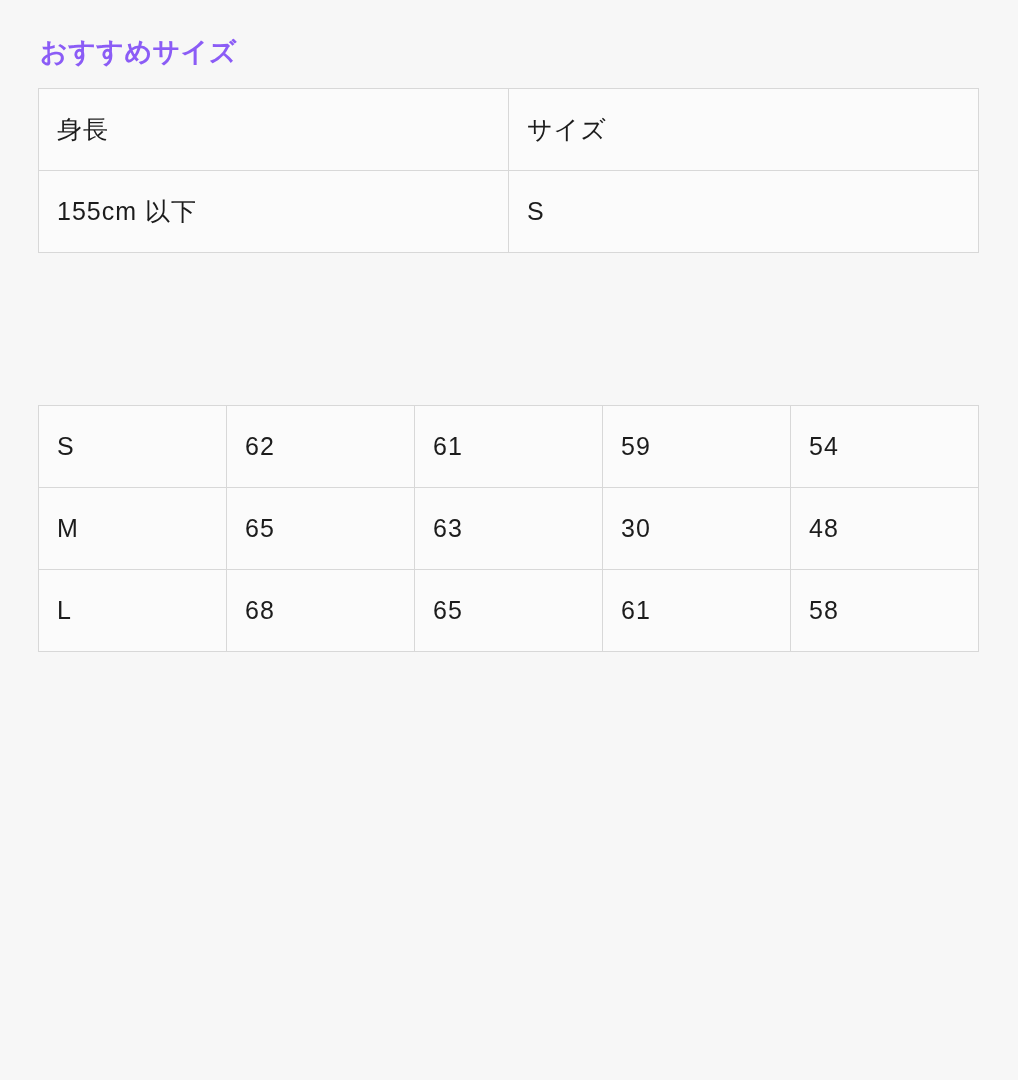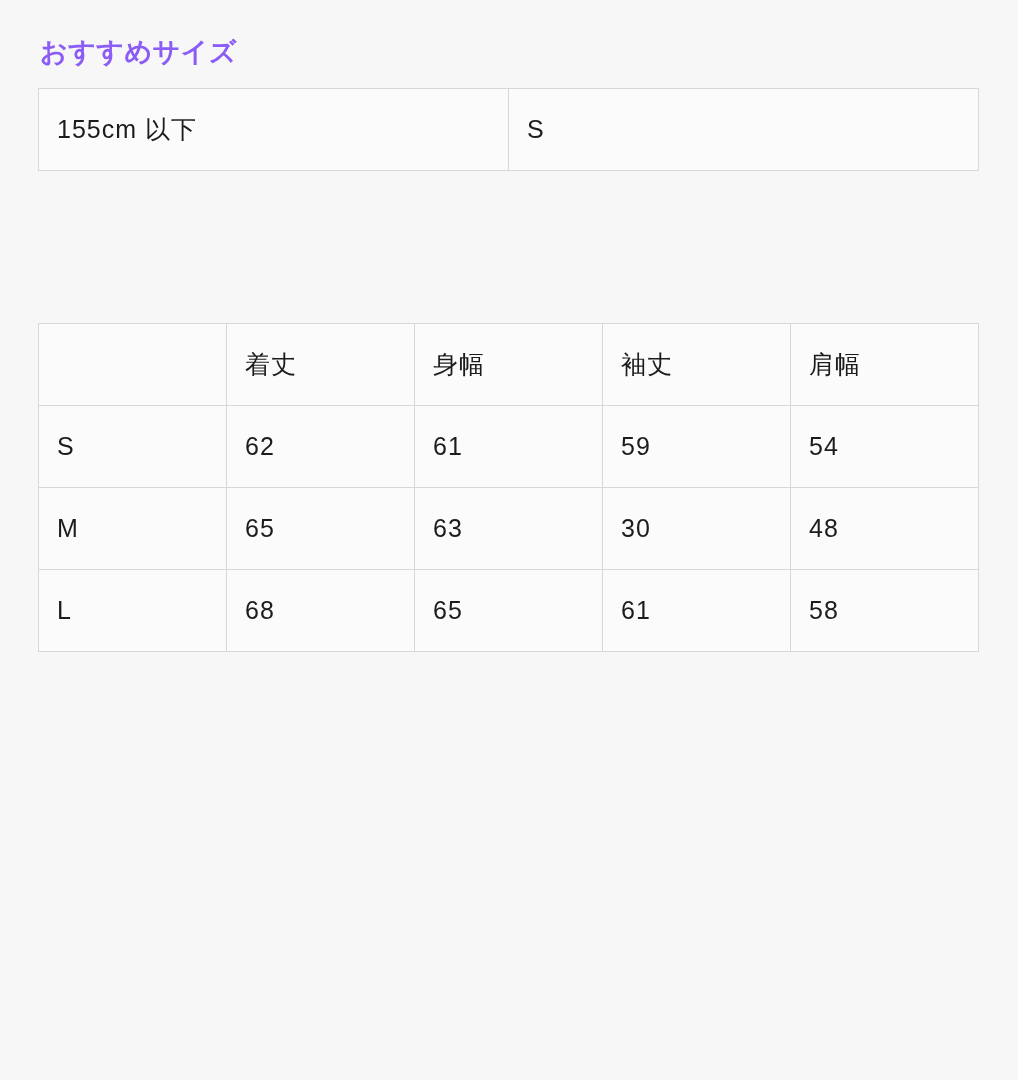--- a/index.html
+++ b/index.html
@@ -83,45 +83,42 @@
 
   <h2 class="section-title">おすすめサイズ</h2>
 
   <table class="size-table recommend-table">
     <colgroup>
       <col class="c1">
       <col class="c2">
     </colgroup>
     <tbody>
       <tr>
+        <th class="header-cell">身長</th>
+        <th class="header-cell">サイズ</th>
+      </tr>
+      <tr>
         <td class="cell-label">155cm 以下</td>
         <td class="cell-label">S</td>
       </tr>
     </tbody>
   </table>
 
   <div class="spacer-between"></div>
 
 
   <table class="size-table measure-table">
     <colgroup>
       <col class="m0">
       <col class="m1">
       <col class="m2">
       <col class="m3">
       <col class="m4">
     </colgroup>
     <tbody>
-      <tr>
-        <th class="header-cell"></th>
-        <th class="header-cell">着丈</th>
-        <th class="header-cell">身幅</th>
-        <th class="header-cell">袖丈</th>
-        <th class="header-cell">肩幅</th>
-      </tr>
       <tr>
         <td class="cell-label">S</td>
         <td>62</td>
         <td>61</td>
         <td>59</td>
         <td>54</td>
       </tr>
       <tr>
         <td class="cell-label">M</td>
         <td>65</td>

